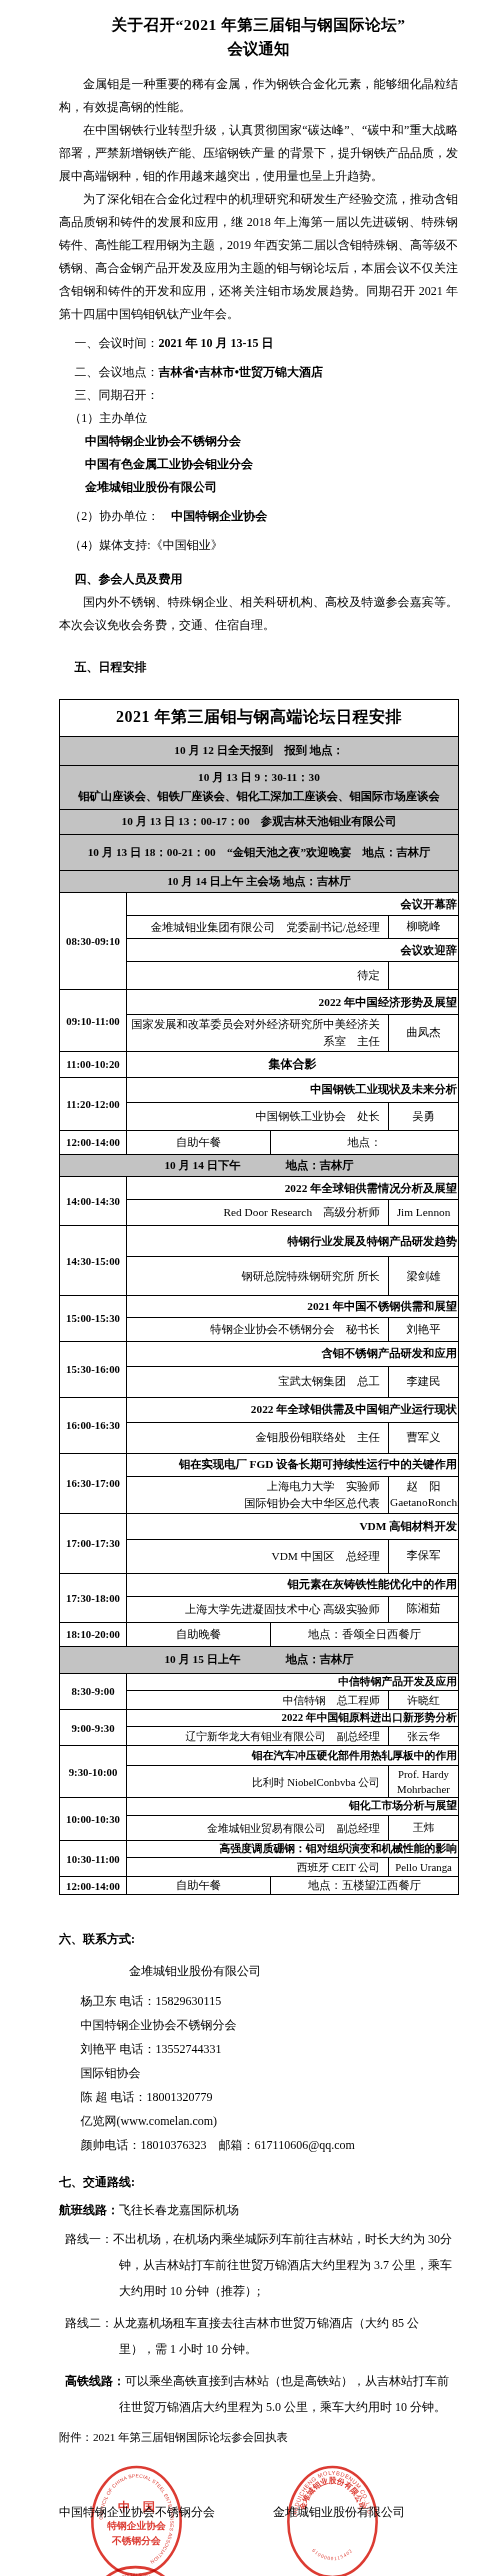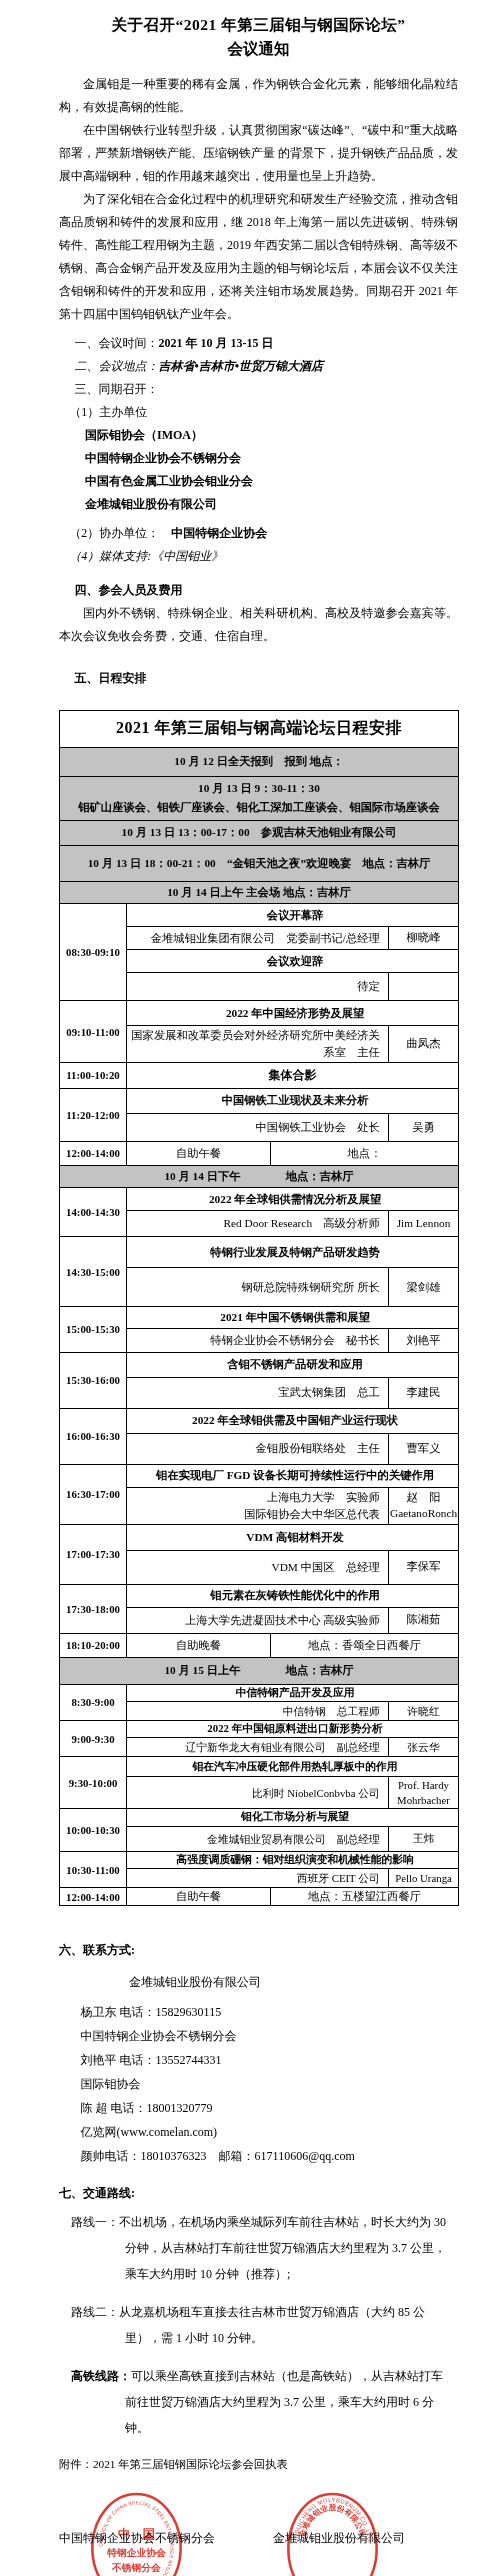--- a/index.html
+++ b/index.html
@@ -6,38 +6,38 @@
   body{width:489px;height:3091px;overflow:hidden;font-family:"Liberation Serif","DejaVu Serif",serif;color:#000;}
   .page{width:489px;box-sizing:border-box;padding:13.4px 31px 0 59px;}
   .doc-title{font-size:15.5px;font-weight:bold;text-align:center;line-height:24px;letter-spacing:0.5px;}
   .doc-title2{font-size:15.5px;font-weight:bold;text-align:center;line-height:24px;margin-bottom:11.3px;}
   .p{font-size:12px;line-height:23px;text-indent:2em;text-align:justify;margin:0;}
   .sec{font-size:12px;line-height:23px;margin:0;}
   .num{padding-left:15.5px;}
   .sub{padding-left:10.3px;}
   .org-item{padding-left:26px;font-weight:bold;}
   .bold{font-weight:bold;}
-  .mt8{margin-top:0;font-style:italic;} .mt12{margin-top:6.2px;} .mt22{margin-top:11.3px;} .mt36{margin-top:18.5px;}
+  .mt8{margin-top:6px;} .mt12{margin-top:6.2px;} .mt22{margin-top:11.3px;} .mt36{margin-top:18.5px;}
   .flush{padding-left:0;}
   
   table.sched{width:399px;border-collapse:collapse;table-layout:fixed;margin-top:20px;border:1.5px solid #000;}
   table.sched td{border:1px solid #000;overflow:hidden;}
   td.ttitle{font-size:16px;font-weight:bold;text-align:center;letter-spacing:0.5px;}
   tr.band td{background:#c3c3c3;font-size:11.3px;font-weight:bold;text-align:center;line-height:1.7;}
   td.time{font-size:10.8px;text-align:center;font-weight:bold;}
-  td.ttl{font-size:11.3px;font-weight:bold;text-align:center;padding-left:6.2px;}
+  td.ttl{font-size:11.3px;font-weight:bold;text-align:right;padding-left:6.2px;}
   td.spk{font-size:11.3px;text-align:right;padding-right:8.2px;line-height:1.5;}
   td.nm{font-size:11.3px;text-align:center;line-height:1.35;}
   td.meal{font-size:11.3px;text-align:center;}
   td.photo{font-size:12px;font-weight:bold;text-align:center;}
   tr.cmpct td.ttl{font-size:10.8px;} tr.cmpct td.spk{font-size:10.8px;} tr.cmpct td.nm{font-size:10.8px;}
   
   .contact-line{font-size:12px;line-height:24px;padding-left:21.6px;}
   .contact-first{padding-left:70px;}
-  .hang{font-size:12px;line-height:26px;padding-left:54px;text-indent:-54px;margin:12px;}
+  .hang{font-size:12px;line-height:26px;padding-left:54px;text-indent:-54px;margin:6px;}
   
   .sig{position:relative;height:233px;margin-top:5.2px;}
   .sig .orgline{position:absolute;font-size:12px;white-space:nowrap;}
   .stamp{position:absolute;mix-blend-mode:multiply;opacity:.9;}
 </style>
 </head>
 <body>
 
 <div class="page">
 
@@ -45,21 +45,20 @@
   <div class="doc-title2">会议通知</div>
 
   <p class="p">金属钼是一种重要的稀有金属，作为钢铁合金化元素，能够细化晶粒结构，有效提高钢的性能。</p>
   <p class="p">在中国钢铁行业转型升级，认真贯彻国家“碳达峰”、“碳中和”重大战略部署，严禁新增钢铁产能、压缩钢铁产量 的背景下，提升钢铁产品品质，发展中高端钢种，钼的作用越来越突出，使用量也呈上升趋势。</p>
   <p class="p">为了深化钼在合金化过程中的机理研究和研发生产经验交流，推动含钼高品质钢和铸件的发展和应用，继 2018 年上海第一届以先进碳钢、特殊钢铸件、高性能工程用钢为主题，2019 年西安第二届以含钼特殊钢、高等级不锈钢、高合金钢产品开发及应用为主题的钼与钢论坛后，本届会议不仅关注含钼钢和铸件的开发和应用，还将关注钼市场发展趋势。同期召开 2021 年第十四届中国钨钼钒钛产业年会。</p>
 
   <div class="sec num mt12"><span>一、会议时间：</span><span class="bold">2021 年 10 月 13-15 日</span></div>
   <div class="sec num mt8"><span>二、会议地点：</span><span class="bold">吉林省•吉林市•世贸万锦大酒店</span></div>
   <div class="sec num">三、同期召开：</div>
   <div class="sec sub">（1）主办单位</div>
-  <div class="sec org-item">国际钼协会（IMOA）</div>
   <div class="sec org-item">中国特钢企业协会不锈钢分会</div>
   <div class="sec org-item">中国有色金属工业协会钼业分会</div>
   <div class="sec org-item">金堆城钼业股份有限公司</div>
   <div class="sec sub mt12"><span>（2）协办单位：</span>　<span class="bold">中国特钢企业协会</span></div>
   <div class="sec sub mt8"><span>（4）媒体支持:</span><span>《中国钼业》</span></div>
   <div class="sec num bold mt22">四、参会人员及费用</div>
   <p class="p">国内外不锈钢、特殊钢企业、相关科研机构、高校及特邀参会嘉宾等。本次会议免收会务费，交通、住宿自理。</p>
   <div class="sec num bold mt36">五、日程安排</div>
 
   <table class="sched">
@@ -286,23 +285,24 @@
   <div class="contact-line contact-first" style="margin-top:7.2px">金堆城钼业股份有限公司</div>
   <div class="contact-line" style="margin-top:6.2px">杨卫东 电话：15829630115</div>
   <div class="contact-line">中国特钢企业协会不锈钢分会</div>
   <div class="contact-line">刘艳平 电话：13552744331</div>
   <div class="contact-line">国际钼协会</div>
   <div class="contact-line">陈 超 电话：18001320779</div>
   <div class="contact-line">亿览网(www.comelan.com)</div>
   <div class="contact-line">颜帅电话：18010376323　邮箱：617110606@qq.com</div>
 
   <div class="sec bold flush" style="margin-top:14.4px">七、交通路线:</div>
+  <div class="sec flush" style="margin-top:5.2px"><span class="bold">航班线路：</span><span>飞往长春龙嘉国际机场</span></div>
   <p class="hang" style="margin-top:4.1px"><span>路线一：</span><span>不出机场，在机场内乘坐城际列车前往吉林站，时长大约为 30分钟，从吉林站打车前往世贸万锦酒店大约里程为 3.7 公里，乘车大约用时 10 分钟（推荐）;</span></p>
   <p class="hang" style="margin-top:3.1px"><span>路线二：</span><span>从龙嘉机场租车直接去往吉林市世贸万锦酒店（大约 85 公里），需 1 小时 10 分钟。</span></p>
-  <p class="hang" style="margin-top:3.1px"><span class="bold">高铁线路：</span><span>可以乘坐高铁直接到吉林站（也是高铁站），从吉林站打车前往世贸万锦酒店大约里程为 3.7 公里，乘车大约用时 6 分钟。</span></p>
+  <p class="hang" style="margin-top:3.1px"><span class="bold">高铁线路：</span><span>可以乘坐高铁直接到吉林站（也是高铁站），从吉林站打车前往世贸万锦酒店大约里程为 5.0 公里，乘车大约用时 10 分钟。</span></p>
   <div class="sec flush" style="margin-top:1px;font-size:11.3px">附件：2021 年第三届钼钢国际论坛参会回执表</div>
 
   <div class="sig">
     <div class="orgline" style="left:0;top:49px">中国特钢企业协会不锈钢分会</div>
     <div class="orgline" style="left:214px;top:49px">金堆城钼业股份有限公司</div>
 
     <svg class="stamp" style="left:30px;top:9.3px" width="95" height="114" viewBox="0 0 184 222">
       <defs>
           <path id="r1" d="M 26,111 A 66,85 0 1 1 158,111 A 66,85 0 1 1 26,111"></path>
         </defs>

